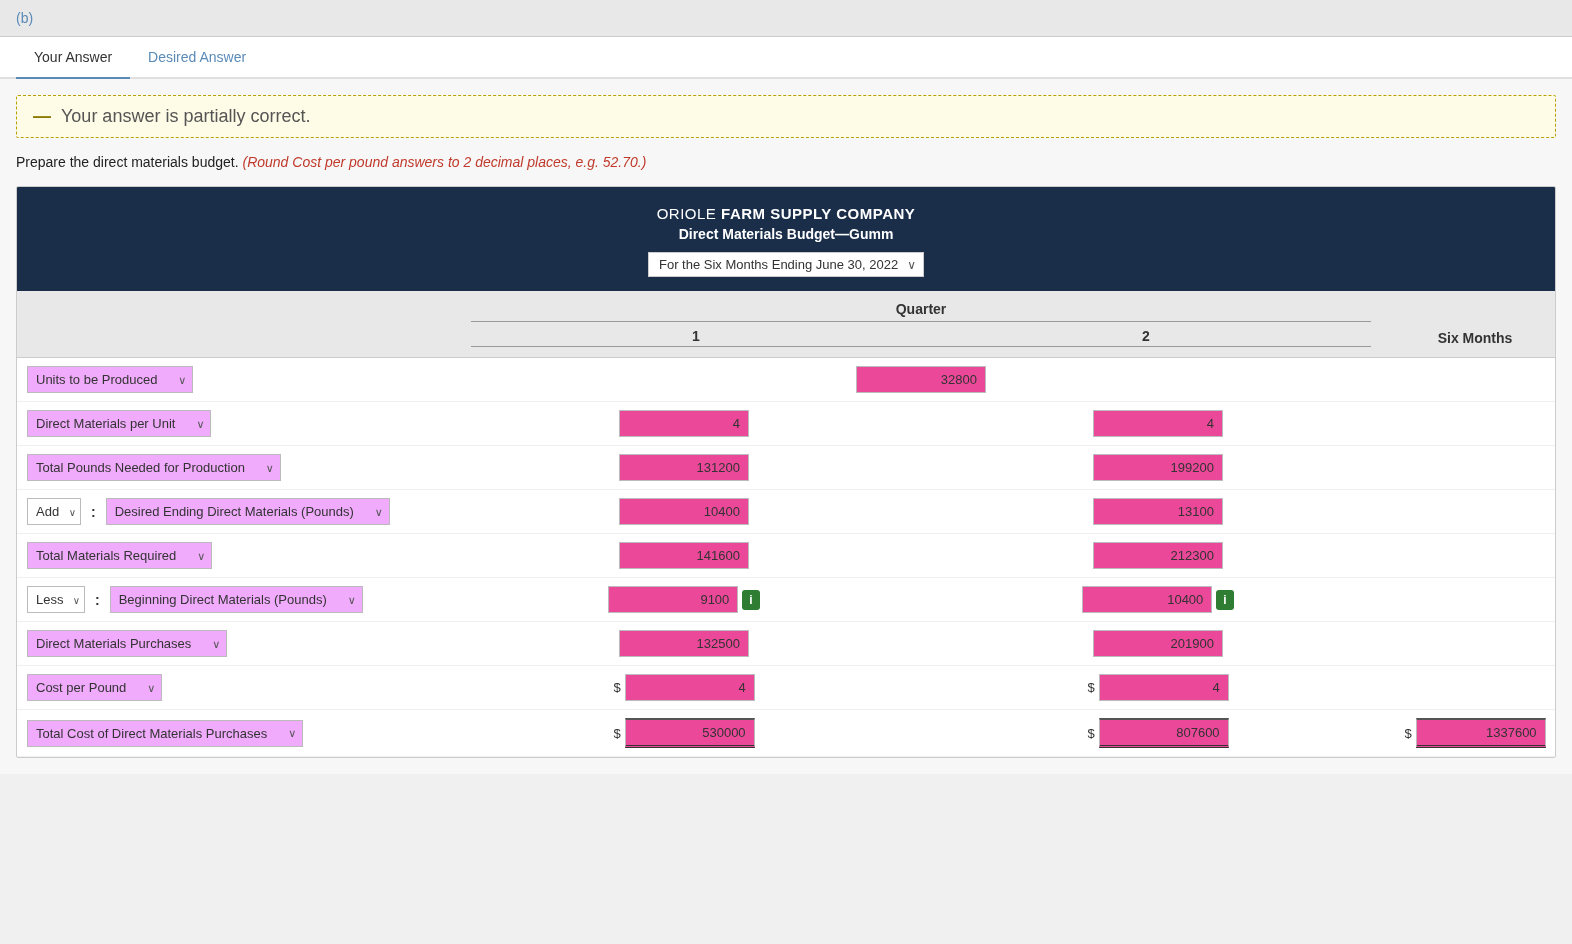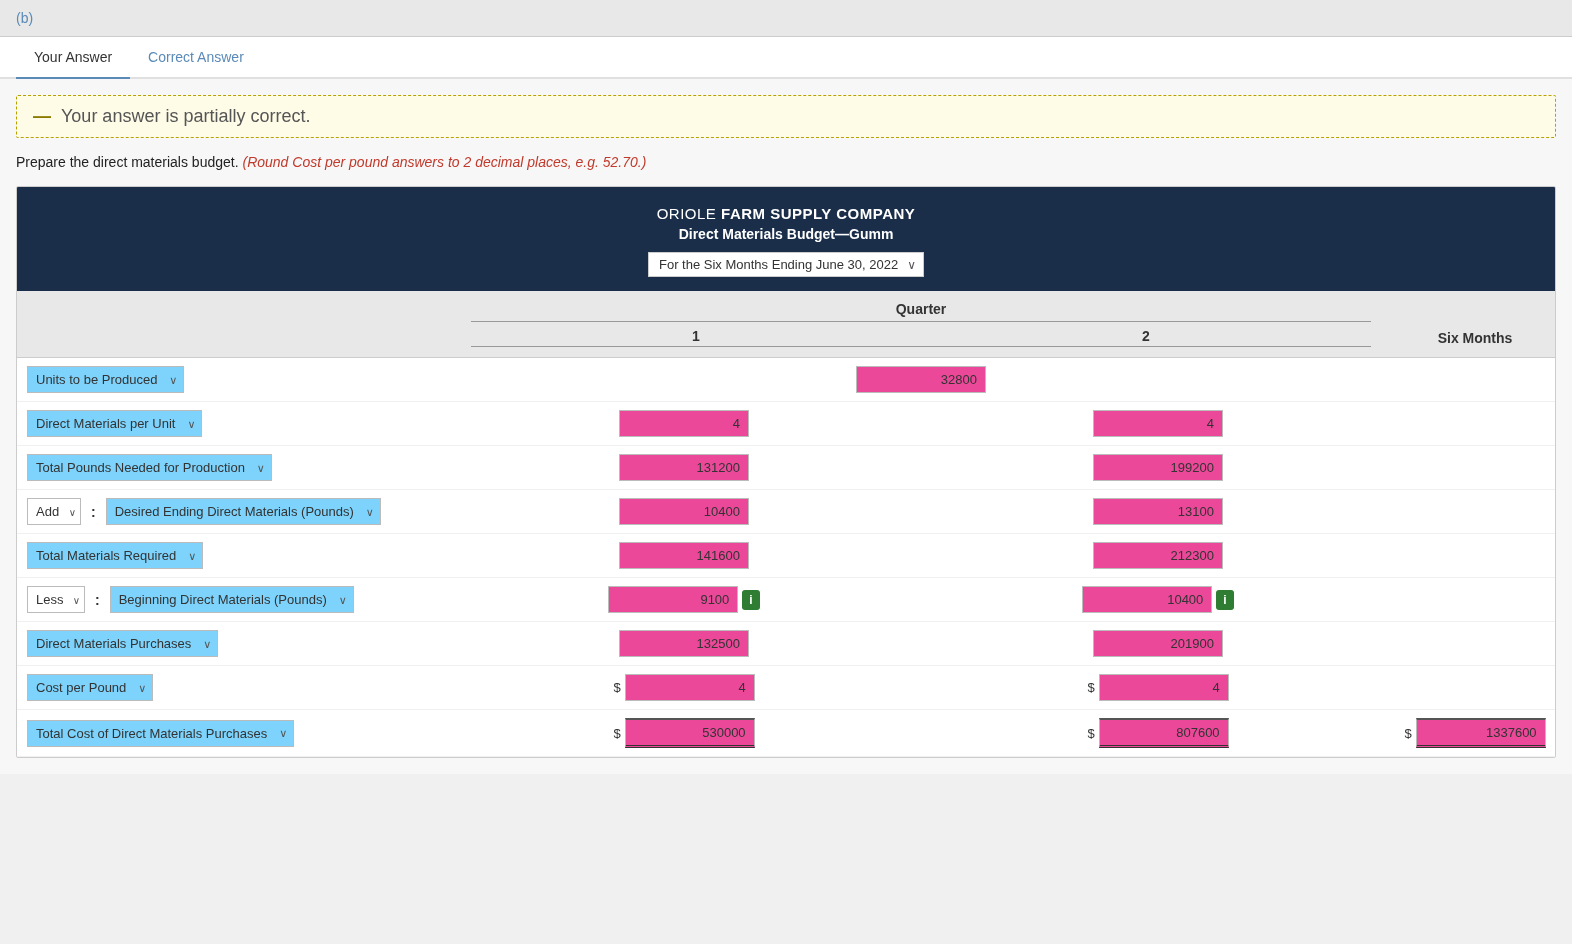--- a/index.html
+++ b/index.html
@@ -176,22 +176,22 @@
     }
     .row-label-cell {
       flex: 0 0 430px;
       padding-left: 10px;
     }
     .label-select-wrapper {
       position: relative;
       display: inline-flex;
       align-items: center;
       border: 1px solid #bbb;
-      background: #7dd3fc;
-      padding: 5px 26px 5px 8px;
+      background: #f0abfc;
+      padding: 5px 35px 5px 8px;
       font-size: 13px;
       color: #333;
       cursor: pointer;
     }
     .label-select-wrapper::after {
       content: '∨';
       position: absolute;
       right: 6px;
       top: 50%;
       transform: translateY(-50%);
@@ -284,21 +284,21 @@
 
 <div class="top-bar">
   <span class="top-bar-text">(b)</span>
 </div>
 
 <div class="tabs-container">
   <div class="tab active">
     <span>Your Answer</span>
   </div>
   <div class="tab other">
-    <span>Correct Answer</span>
+    <span>Desired Answer</span>
   </div>
 </div>
 
 <div class="main-content">
 
   <div class="partial-notice">
     <span class="dash-icon">—</span>
     <span class="notice-text">Your answer is partially correct.</span>
   </div>
 

